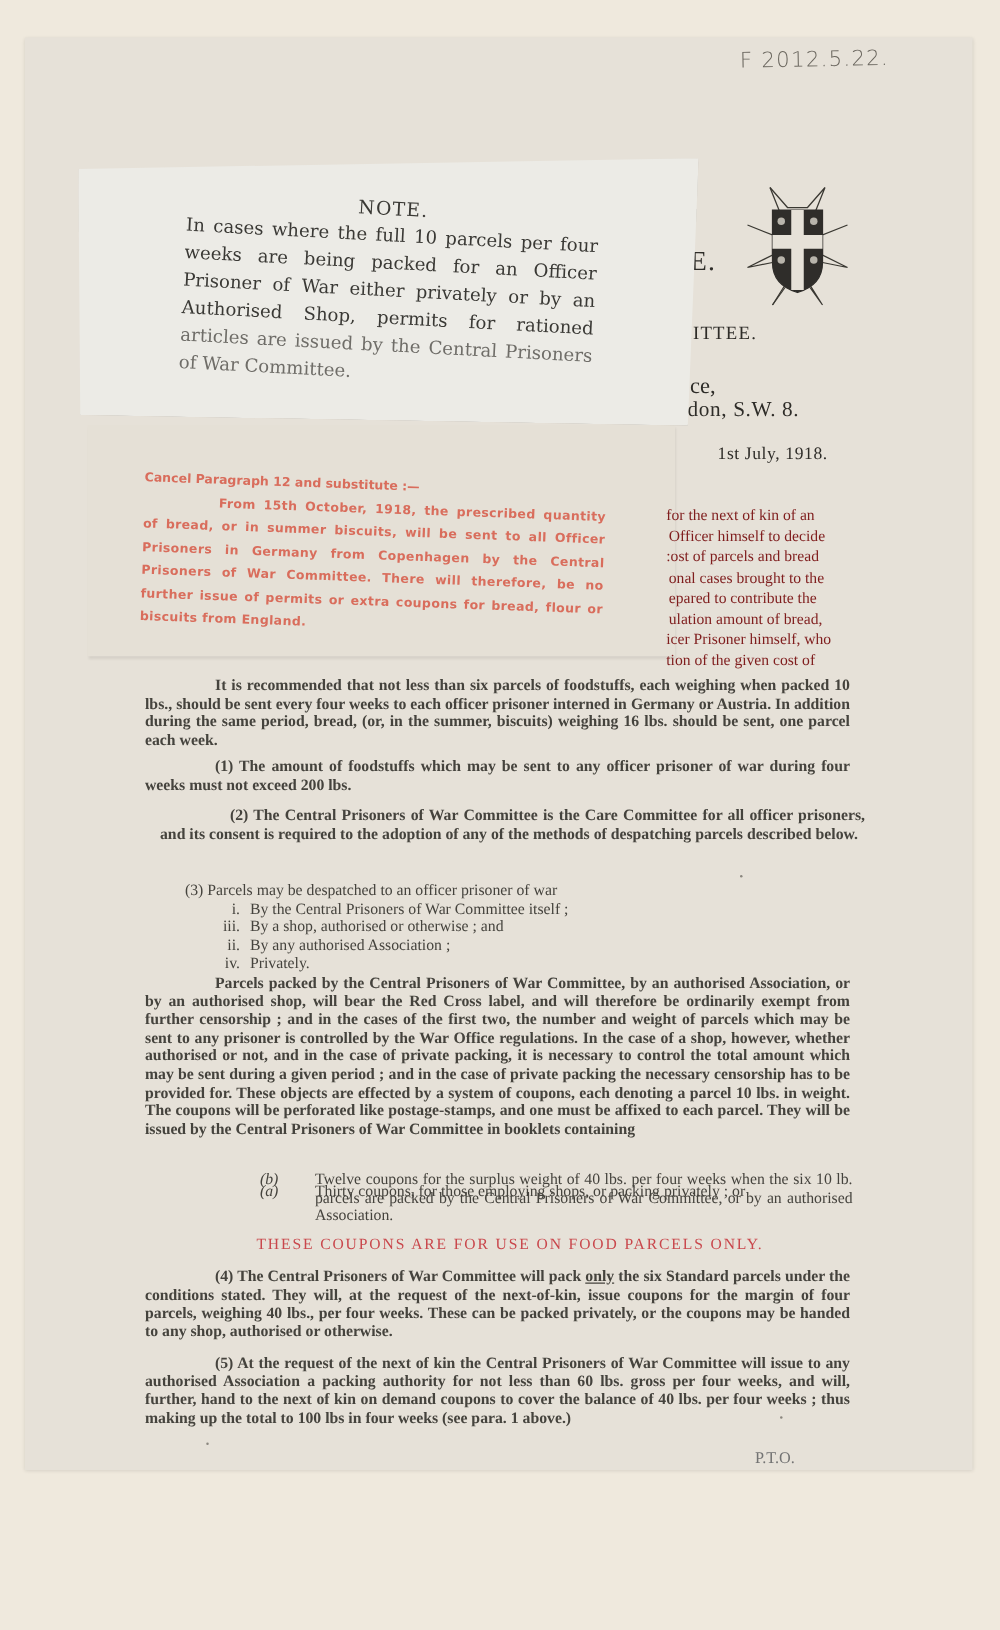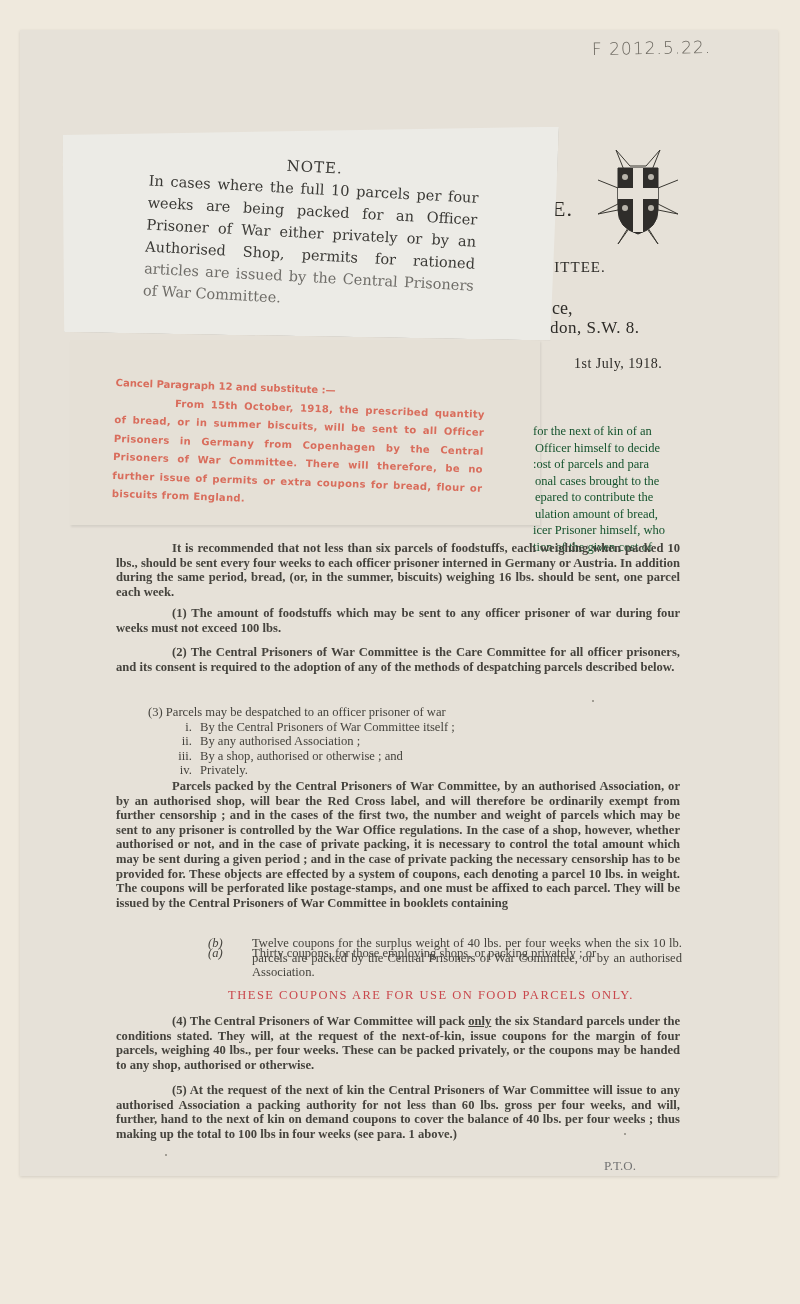--- a/index.html
+++ b/index.html
@@ -61,23 +61,22 @@
       font-family: "DejaVu Sans", sans-serif; font-weight: bold;
       color: #d96d5c;
       font-size: 10px; line-height: 18.5px;
       transform: rotate(2deg); transform-origin: left top;
     }
     .red-heading { font-size: 10px; margin-bottom: 0px; }
     .red-body { text-align: justify; text-align-last: left; text-indent: 60px; letter-spacing: 0.3px; }
 
     .side-col {
       position: absolute; left: 533px; top: 404px; width: 148px;
-      font-size: 12.5px; line-height: 16.5px; color: #14532d;
+      font-size: 12.5px; line-height: 16.5px; color: #7f1d1d;
       white-space: nowrap;
-      margin-top: 19px;
     }
 
     .body-text {
       position: absolute; left: 116px; width: 564px;
       font-size: 12.6px; line-height: 14.6px; color: #45433d;
       text-align: justify;
       font-weight: bold;
     }
     .body-text p { margin: 0; }
     .indent { text-indent: 56px; }
@@ -89,21 +88,21 @@
     .list .num { width: 72px; text-align: right; padding-right: 8px; box-sizing: border-box; }
     .sub {
       position: absolute; left: 230px; width: 452px;
       font-size: 12.6px; line-height: 14.6px; color: #45433d;
       text-align: justify;
     }
     .sub .lbl { display: inline-block; width: 22px; font-style: italic; }
     .sub .hang { padding-left: 22px; text-indent: -22px; }
     .red-caps {
       position: absolute; left: 198px; top: 988px; width: 420px;
-      font-size: 12.5px; color: #c9474c; letter-spacing: 1.5px; text-align: center; margin-left: 23px;
+      font-size: 12.5px; color: #c9474c; letter-spacing: 1.5px; text-align: center;
     }
     .underline { text-decoration: underline; }
     .pto { position: absolute; left: 604px; top: 1158px; font-size: 13px; color: #737373; }
     .speck { position: absolute; width: 2px; height: 2px; background: #8a867e; border-radius: 50%; }
   </style>
 </head>
 <body>
 
 <div class="sheet"></div>
 
@@ -148,54 +147,54 @@
     <div class="note-body">
       <span>In cases where the full 10 parcels per four weeks are being packed for an Officer Prisoner of War either privately or by an Authorised Shop, permits for rationed</span>
       <span class="fade">articles are issued by the Central Prisoners of War Committee.</span>
     </div>
   </div>
 </div>
 
 <div class="side-col">
   <div>for the next of kin of an</div>
   <div style="padding-left:2px">Officer himself to decide</div>
-  <div>:ost of parcels and para</div>
+  <div>:ost of parcels and bread</div>
   <div style="padding-left:2px">onal cases brought to the</div>
   <div style="padding-left:2px">epared to contribute the</div>
   <div style="padding-left:2px">ulation amount of bread,</div>
   <div>icer Prisoner himself, who</div>
   <div>tion of the given cost of</div>
 </div>
 
 <div class="body-text" style="top:541px;">
   <p class="indent">It is recommended that not less than six parcels of foodstuffs, each weighing when packed 10 lbs., should be sent every four weeks to each officer prisoner interned in Germany or Austria. In addition during the same period, bread, (or, in the summer, biscuits) weighing 16 lbs. should be sent, one parcel each week.</p>
 </div>
 
 <div class="body-text" style="top:606px;">
-  <p class="indent">(1)  The amount of foodstuffs which may be sent to any officer prisoner of war during four weeks must not exceed 100 lbs.</p>
-</div>
-
-<div class="body-text" style="top:645px;">
+  <p class="indent">(1)  The amount of foodstuffs which may be sent to any officer prisoner of war during four weeks must not exceed 200 lbs.</p>
+</div>
+
+<div class="body-text" style="top:645px;margin-left:12px;">
   <p class="indent">(2)  The Central Prisoners of War Committee is the Care Committee for all officer prisoners, and its consent is required to the adoption of any of the methods of despatching parcels described below.</p>
 </div>
 
 <div class="list" style="top:705px; left:148px;">
   <div>(3)  Parcels may be despatched to an officer prisoner of war</div>
   <div style="margin-left:-20px;">
     <div class="li">
       <span class="num">i.</span>
       <span>By the Central Prisoners of War Committee itself ;</span>
     </div>
     <div class="li">
+      <span class="num">iii.</span>
+      <span>By a shop, authorised or otherwise ; and</span>
+    </div>
+    <div class="li">
       <span class="num">ii.</span>
       <span>By any authorised Association ;</span>
-    </div>
-    <div class="li">
-      <span class="num">iii.</span>
-      <span>By a shop, authorised or otherwise ; and</span>
     </div>
     <div class="li">
       <span class="num">iv.</span>
       <span>Privately.</span>
     </div>
   </div>
 </div>
 
 <div class="body-text" style="top:779px;">
   <p class="indent">Parcels packed by the Central Prisoners of War Committee, by an authorised Association, or by an authorised shop, will bear the Red Cross label, and will therefore be ordinarily exempt from further censorship ; and in the cases of the first two, the number and weight of parcels which may be sent to any prisoner is controlled by the War Office regulations.  In the case of a shop, however, whether authorised or not, and in the case of private packing, it is necessary to control the total amount which may be sent during a given period ; and in the case of private packing the necessary censorship has to be provided for.  These objects are effected by a system of coupons, each denoting a parcel 10 lbs. in weight.  The coupons will be perforated like postage-stamps, and one must be affixed to each parcel.  They will be issued by the Central Prisoners of War Committee in booklets containing</p>

